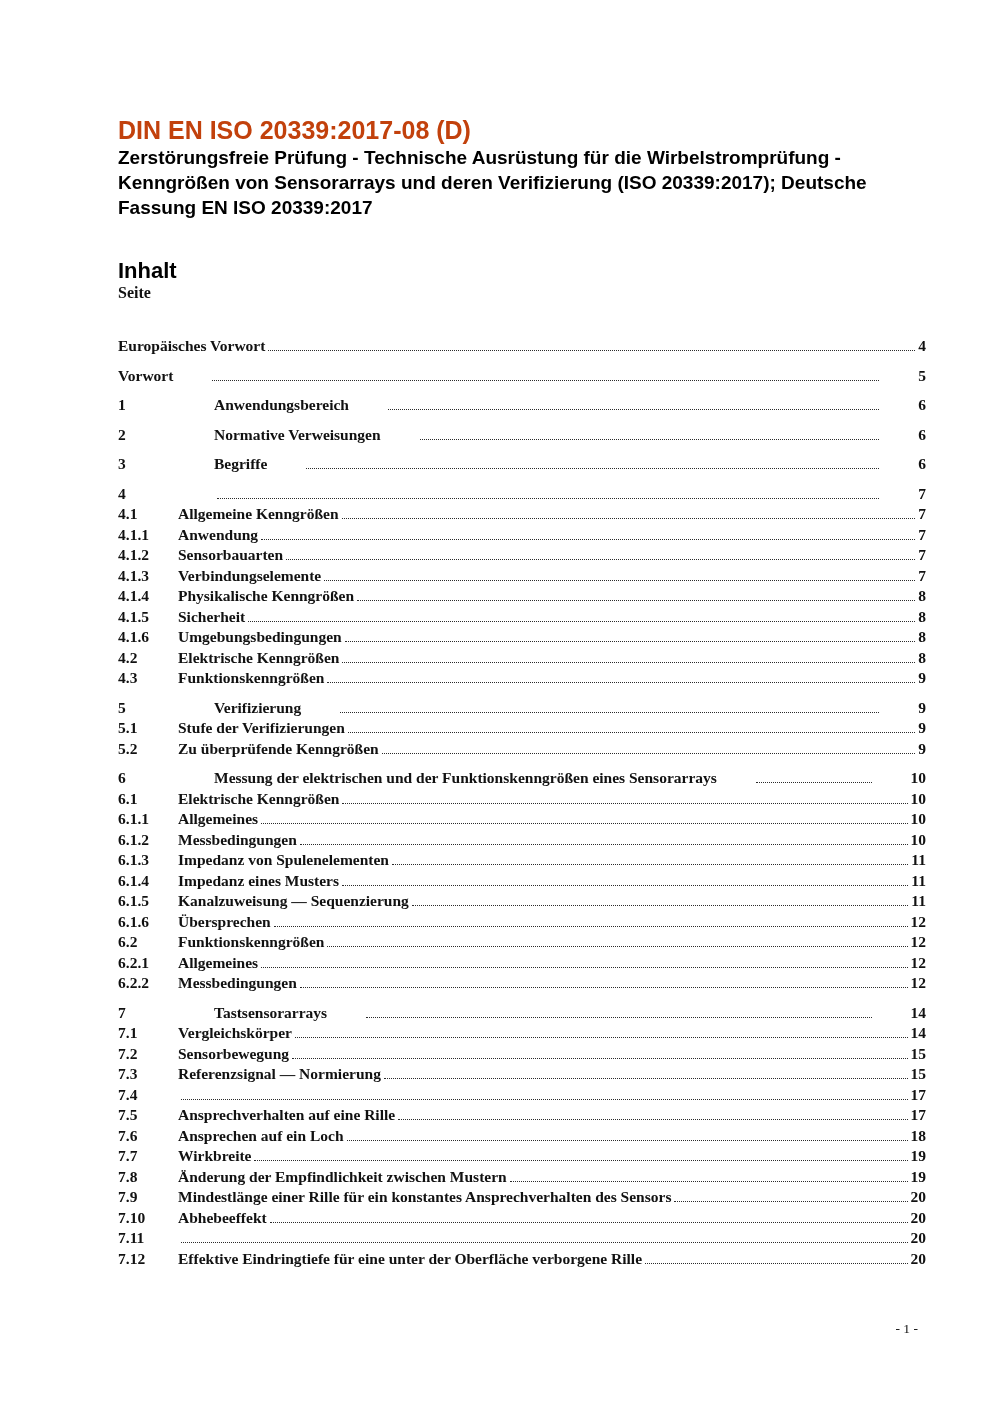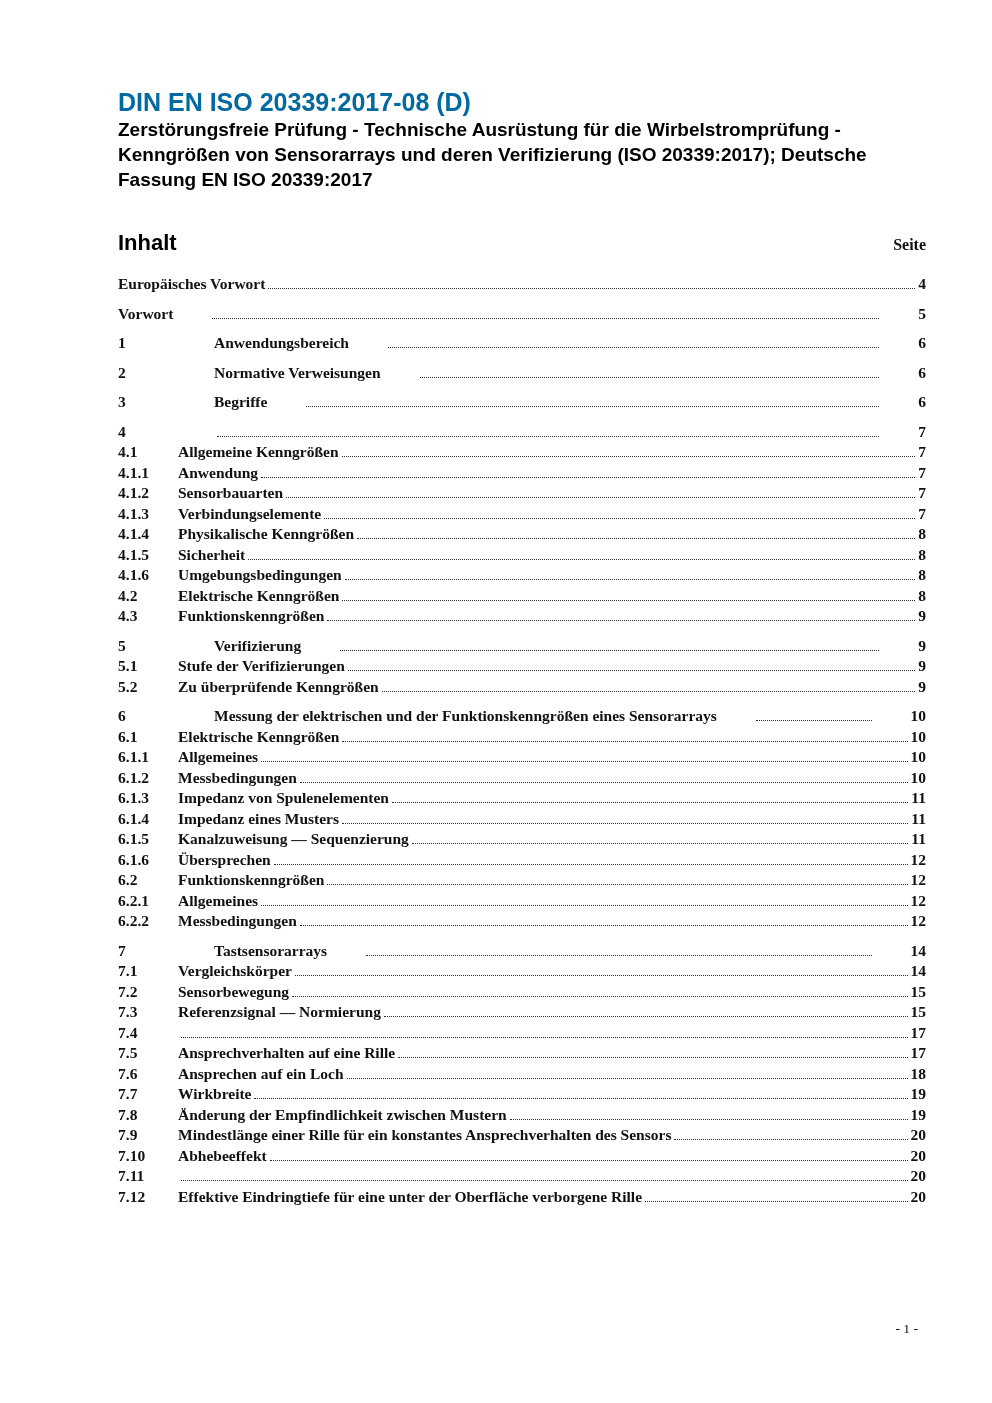--- a/index.html
+++ b/index.html
@@ -12,53 +12,54 @@
     color: #111111;
     overflow: hidden;
   }
   .content {
     position: absolute;
     left: 118px;
     right: 66px;
     top: 0;
   }
   .doc-number {
-    margin-top: 88px;
+    margin-top: 116px;
     font-family: "Liberation Sans", sans-serif;
     font-weight: bold;
     font-size: 25px;
-    color: #0369a1;
+    color: #c2410c;
     letter-spacing: 0px;
   }
   .doc-title {
     font-family: "Liberation Sans", sans-serif;
     font-weight: bold;
     font-size: 19px;
     line-height: 25px;
     color: #000000;
   }
   .toc-header {
     margin-top: 38px;
     display: flex;
     justify-content: space-between;
     align-items: baseline;
+    flex-direction: column;
   }
   .toc-heading {
     font-family: "Liberation Sans", sans-serif;
     font-weight: bold;
     font-size: 22px;
     color: #000000;
   }
   .seite-label {
     font-family: "Liberation Serif", serif;
     font-weight: bold;
     font-size: 16px;
   }
   .toc-list {
-    margin-top: 18px;
+    margin-top: 34px;
   }
   .toc-row {
     display: flex;
     align-items: baseline;
     font-weight: bold;
     font-size: 15.5px;
     line-height: 20.5px;
     color: #111111;
   }
   .toc-row.gap { margin-top: 9px; gap: 36px; }

